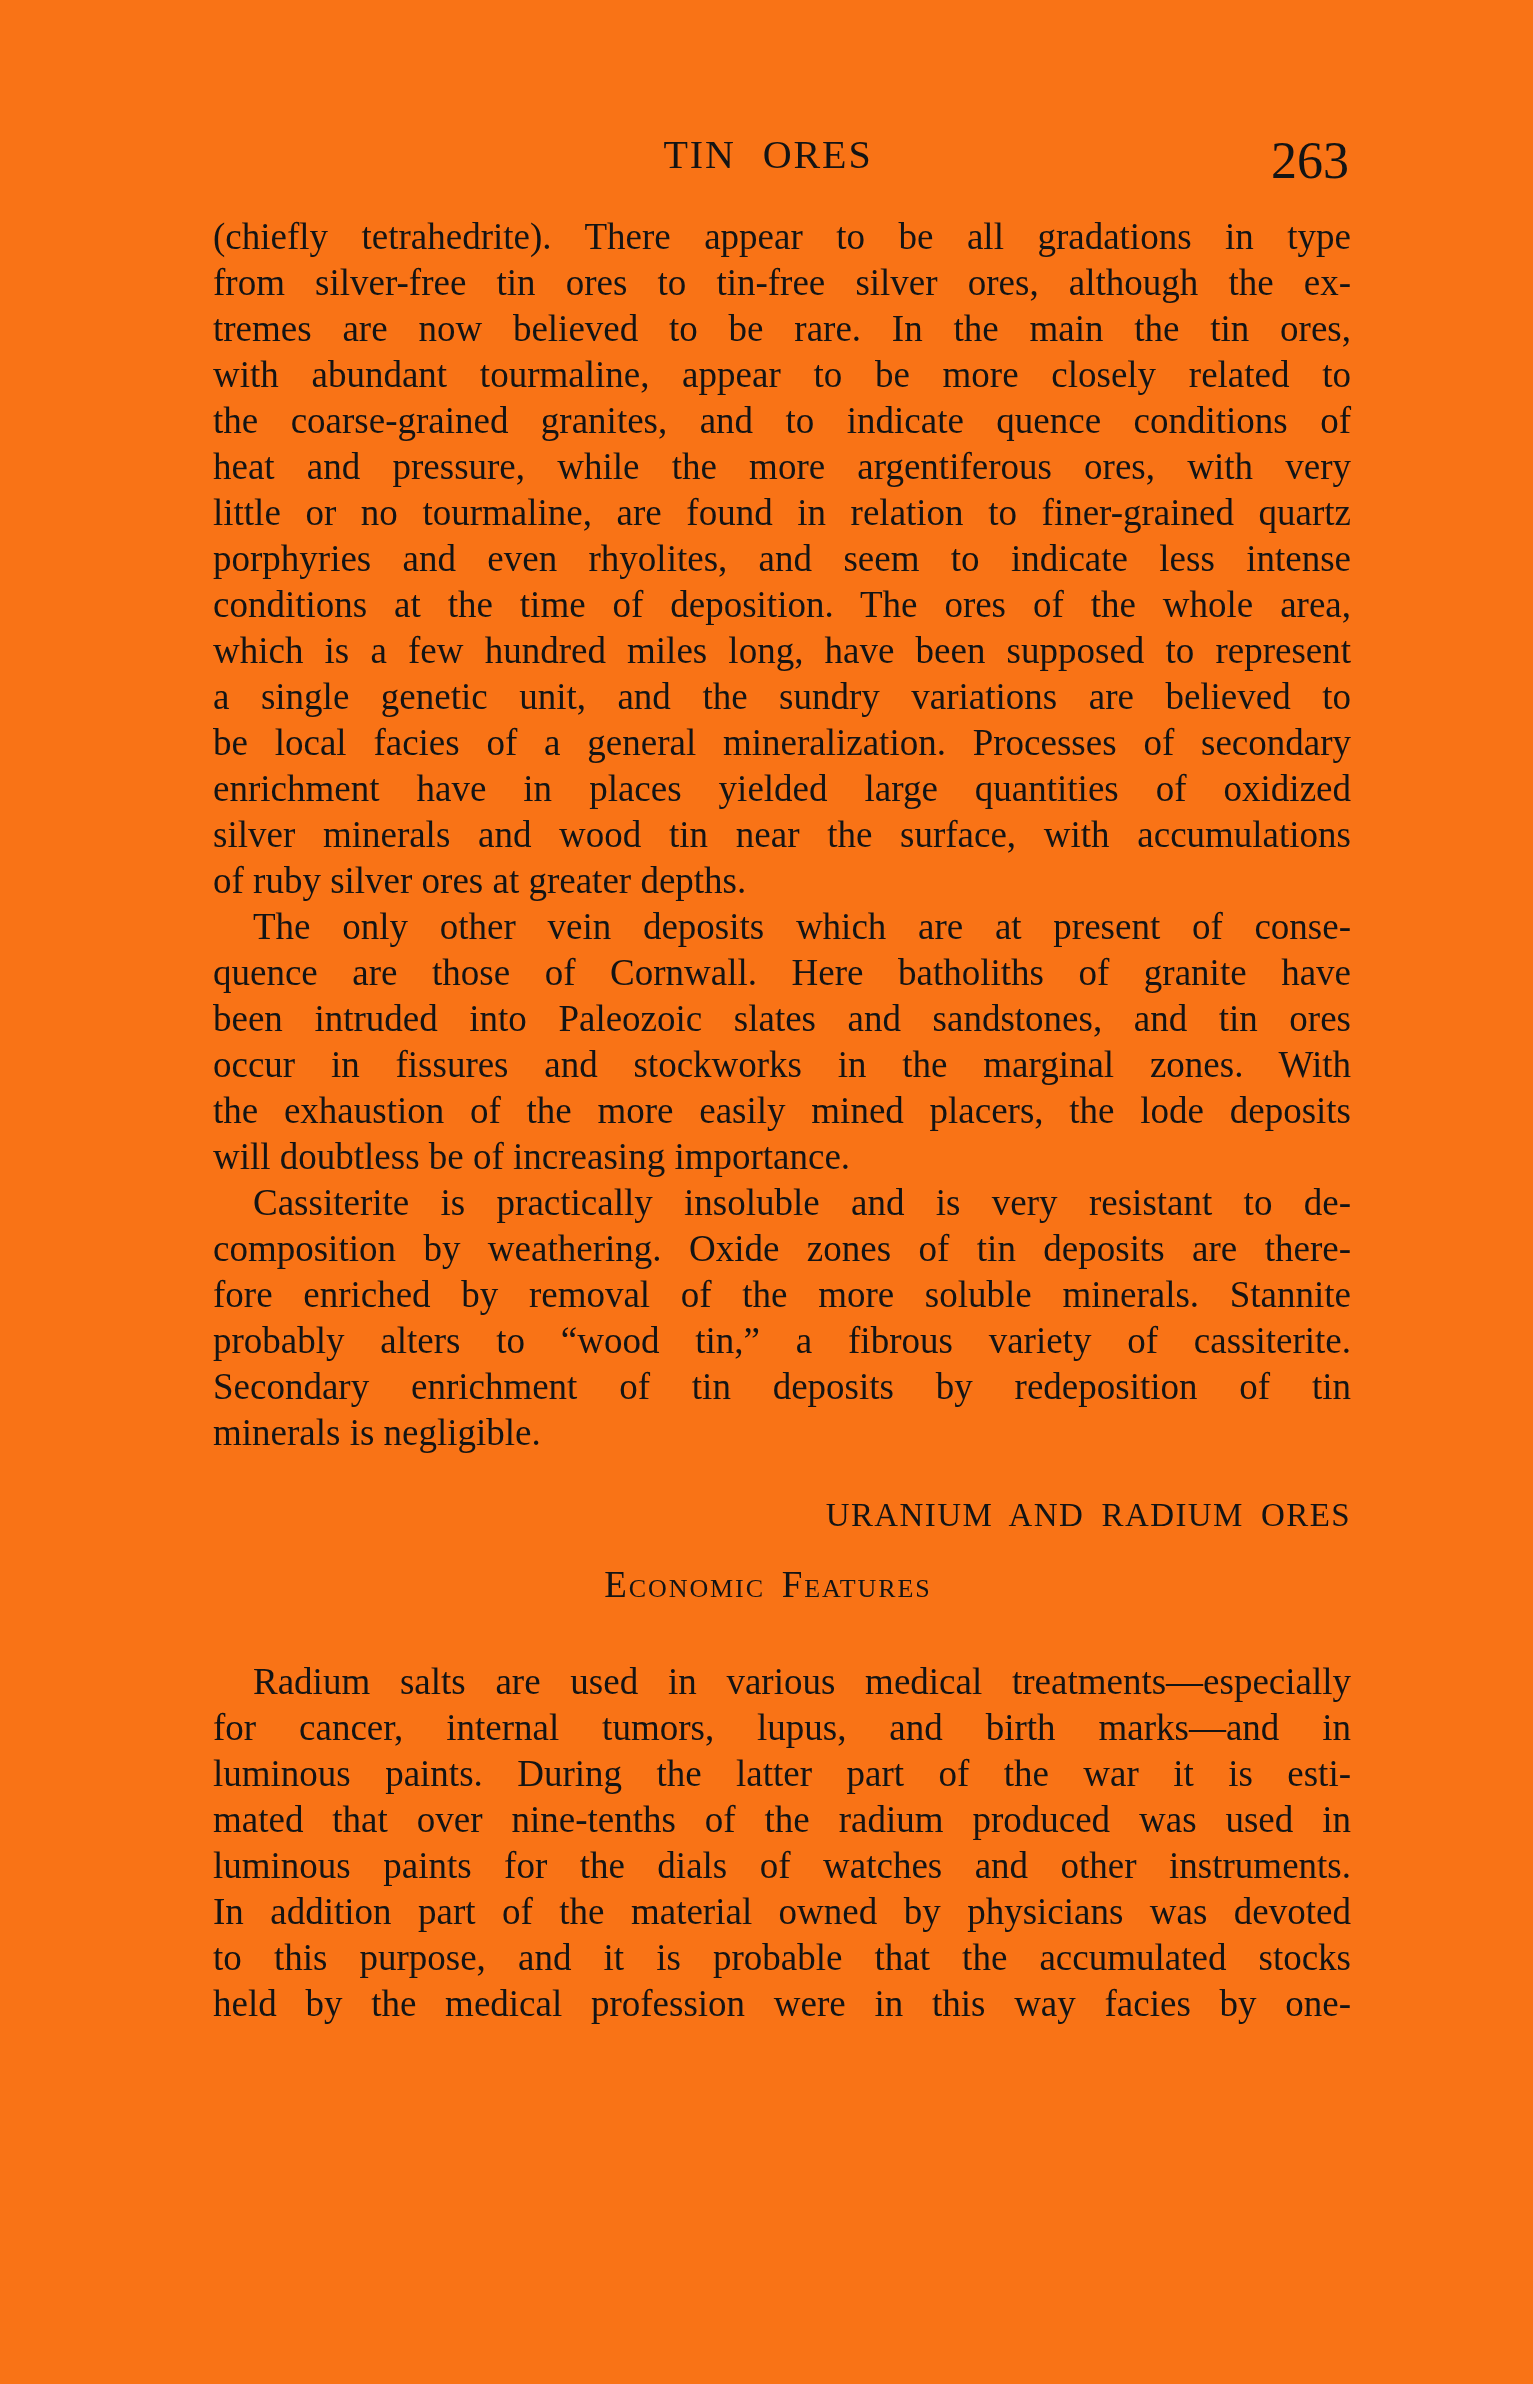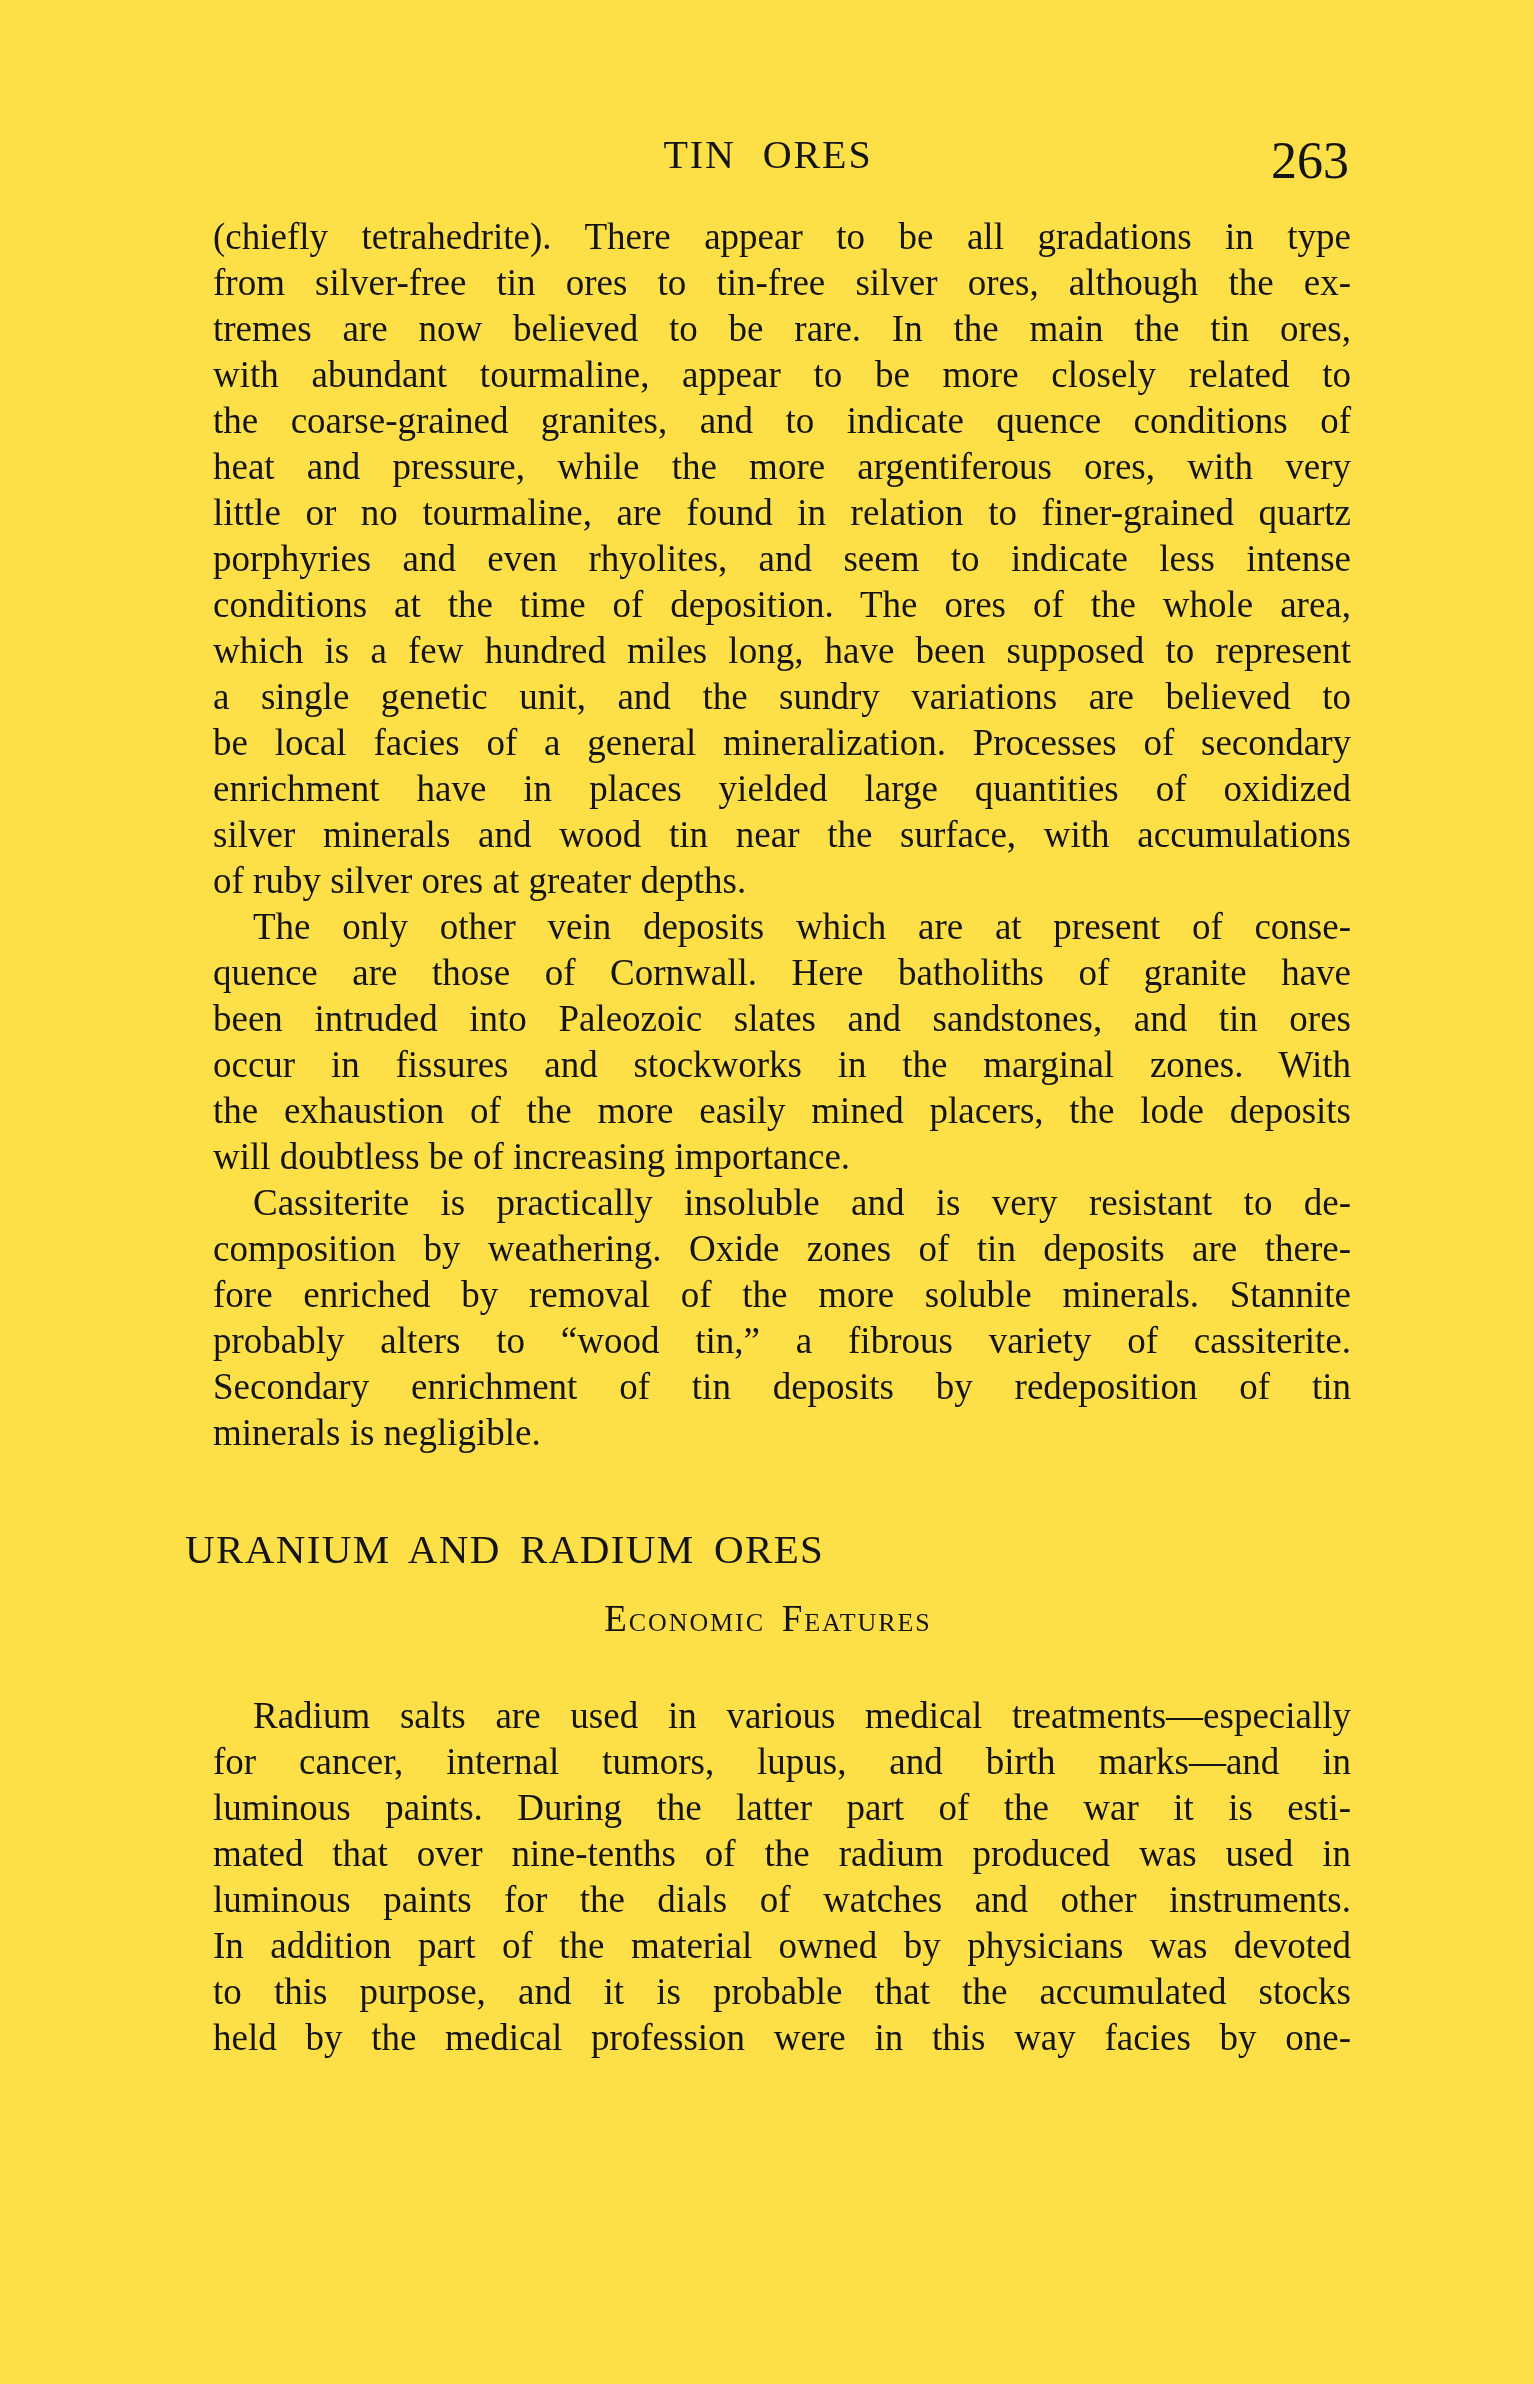--- a/index.html
+++ b/index.html
@@ -4,21 +4,21 @@
 <style>
   html, body {
     margin: 0;
     padding: 0;
     background: #ffffff;
   }
   .page {
     position: relative;
     width: 1533px;
     height: 2385px;
-    background: #fde047;
+    background: #f97316;
     overflow: hidden;
     font-family: "Liberation Serif", "DejaVu Serif", serif;
     color: #141414;
   }
   .running-head {
     position: absolute;
     top: 131px;
     left: 185px;
     width: 1166px;
     height: 47px;
@@ -56,23 +56,23 @@
     white-space: normal;
     margin-left: 28px;
   }
   .line.last {
     text-align-last: left;
   }
   .line.indent {
     text-indent: 40px;
   }
   .heading {
-    margin-top: 70px;
-    text-align: left;
-    font-size: 41px;
+    margin-top: 36px;
+    text-align: right;
+    font-size: 33px;
     letter-spacing: 1.4px;
     word-spacing: 7.6px;
   }
   .subheading {
     margin-top: 24px;
     margin-bottom: 51px;
     text-align: center;
     font-size: 37px;
     font-variant: small-caps;
     letter-spacing: 1.9px;

